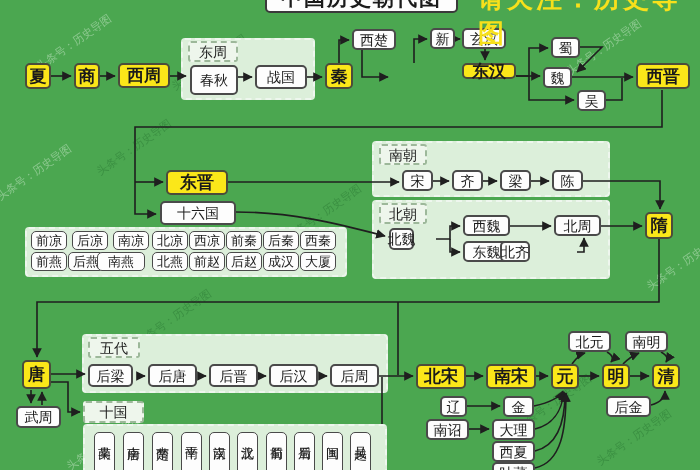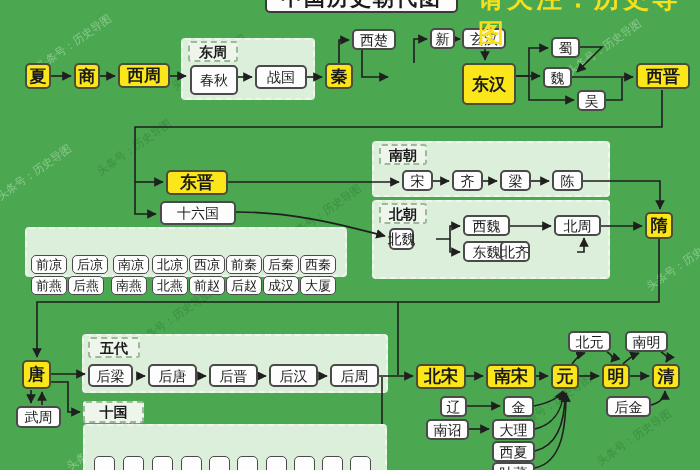--- a/index.html
+++ b/index.html
@@ -9,23 +9,23 @@
     font-family:"DejaVu Sans","Liberation Sans",sans-serif;
   }
   svg.edges{position:absolute;left:0;top:0;z-index:3;pointer-events:none;}
   .b{
     position:absolute;display:flex;align-items:center;justify-content:center;
     box-sizing:border-box;border-radius:5px;color:#1a1a1a;z-index:4;
     white-space:nowrap;line-height:1;
   }
   .major{background:#fbe719;border:2px solid #4c4c3a;font-size:17px;font-weight:bold;}
   .minor{background:#fdfdfd;border:2px solid #4a4a4a;font-size:14px;}
-  .glabel{background:#eef6ec;border:2px dashed #9db89a;font-size:14px;border-radius:3px;z-index:4;font-weight:bold;}
+  .glabel{background:#eef6ec;border:2px dashed #9db89a;font-size:14px;border-radius:3px;z-index:4;}
   .group{position:absolute;background:#dcefda;border:2px dashed #eef6ee;border-radius:4px;box-sizing:border-box;z-index:2;}
-  .k{background:#fdfdfd;border:1.5px solid #4a4a4a;font-size:13px;margin-top:24px;}
+  .k{background:#fdfdfd;border:1.5px solid #4a4a4a;font-size:13px;}
   .vbox{writing-mode:vertical-rl;text-orientation:upright;font-size:13px;letter-spacing:1px;padding-top:3px;justify-content:flex-start;}
   .titlebox{
     position:absolute;left:265px;top:-17px;width:193px;height:30px;z-index:6;
     background:#fdfdfd;border:2.5px solid #3a3a3a;border-radius:5px;
     display:flex;align-items:center;justify-content:center;
     font-size:21px;font-weight:bold;color:#1a1a1a;letter-spacing:2px;box-sizing:border-box;
   }
   .subtitle{
     position:absolute;left:478px;top:-19px;z-index:6;
     font-size:26px;font-weight:bold;color:#f7e01b;letter-spacing:3px;
@@ -142,21 +142,21 @@
 
   <div class="b major" style="left:25px;top:63px;width:26px;height:26px">夏</div>
   <div class="b major" style="left:74px;top:63px;width:26px;height:26px">商</div>
   <div class="b major" style="left:118px;top:63px;width:52px;height:25px">西周</div>
   <div class="b minor" style="left:190px;top:65px;width:48px;height:30px">春秋</div>
   <div class="b minor" style="left:255px;top:65px;width:52px;height:24px">战国</div>
   <div class="b major" style="left:325px;top:63px;width:28px;height:26px">秦</div>
   <div class="b minor" style="left:352px;top:29px;width:44px;height:21px">西楚</div>
   <div class="b minor" style="left:430px;top:28px;width:25px;height:21px">新</div>
   <div class="b minor" style="left:462px;top:28px;width:44px;height:21px">玄汉</div>
-  <div class="b major" style="left:462px;top:63px;width:54px;height:42px">东汉</div>
+  <div class="b major" style="left:462px;top:63px;width:54px;height:16px">东汉</div>
   <div class="b minor" style="left:551px;top:37px;width:29px;height:21px">蜀</div>
   <div class="b minor" style="left:543px;top:67px;width:29px;height:21px">魏</div>
   <div class="b minor" style="left:577px;top:90px;width:29px;height:21px">吴</div>
   <div class="b major" style="left:636px;top:63px;width:54px;height:26px">西晋</div>
 
   <div class="b major" style="left:166px;top:170px;width:62px;height:25px">东晋</div>
   <div class="b minor" style="left:160px;top:201px;width:76px;height:24px">十六国</div>
   <div class="b minor" style="left:402px;top:170px;width:31px;height:21px">宋</div>
   <div class="b minor" style="left:452px;top:170px;width:31px;height:21px">齐</div>
   <div class="b minor" style="left:500px;top:170px;width:31px;height:21px">梁</div>
@@ -171,21 +171,21 @@
   <div class="b k" style="left:31px;top:231px;width:36px;height:19px">前凉</div>
   <div class="b k" style="left:72px;top:231px;width:36px;height:19px">后凉</div>
   <div class="b k" style="left:113px;top:231px;width:36px;height:19px">南凉</div>
   <div class="b k" style="left:152px;top:231px;width:36px;height:19px">北凉</div>
   <div class="b k" style="left:189px;top:231px;width:36px;height:19px">西凉</div>
   <div class="b k" style="left:226px;top:231px;width:36px;height:19px">前秦</div>
   <div class="b k" style="left:263px;top:231px;width:36px;height:19px">后秦</div>
   <div class="b k" style="left:300px;top:231px;width:36px;height:19px">西秦</div>
   <div class="b k" style="left:31px;top:252px;width:36px;height:19px">前燕</div>
   <div class="b k" style="left:68px;top:252px;width:36px;height:19px">后燕</div>
-  <div class="b k" style="left:111px;top:252px;width:36px;height:19px">南燕</div>
+  <div class="b k" style="left:97px;top:252px;width:48px;height:19px">南燕</div>
   <div class="b k" style="left:152px;top:252px;width:36px;height:19px">北燕</div>
   <div class="b k" style="left:189px;top:252px;width:36px;height:19px">前赵</div>
   <div class="b k" style="left:226px;top:252px;width:36px;height:19px">后赵</div>
   <div class="b k" style="left:263px;top:252px;width:36px;height:19px">成汉</div>
   <div class="b k" style="left:300px;top:252px;width:36px;height:19px">大厦</div>
 
   <div class="b major" style="left:22px;top:360px;width:29px;height:29px">唐</div>
   <div class="b minor" style="left:16px;top:406px;width:45px;height:22px">武周</div>
   <div class="b minor" style="left:88px;top:364px;width:45px;height:23px">后梁</div>
   <div class="b minor" style="left:148px;top:364px;width:49px;height:23px">后唐</div>

